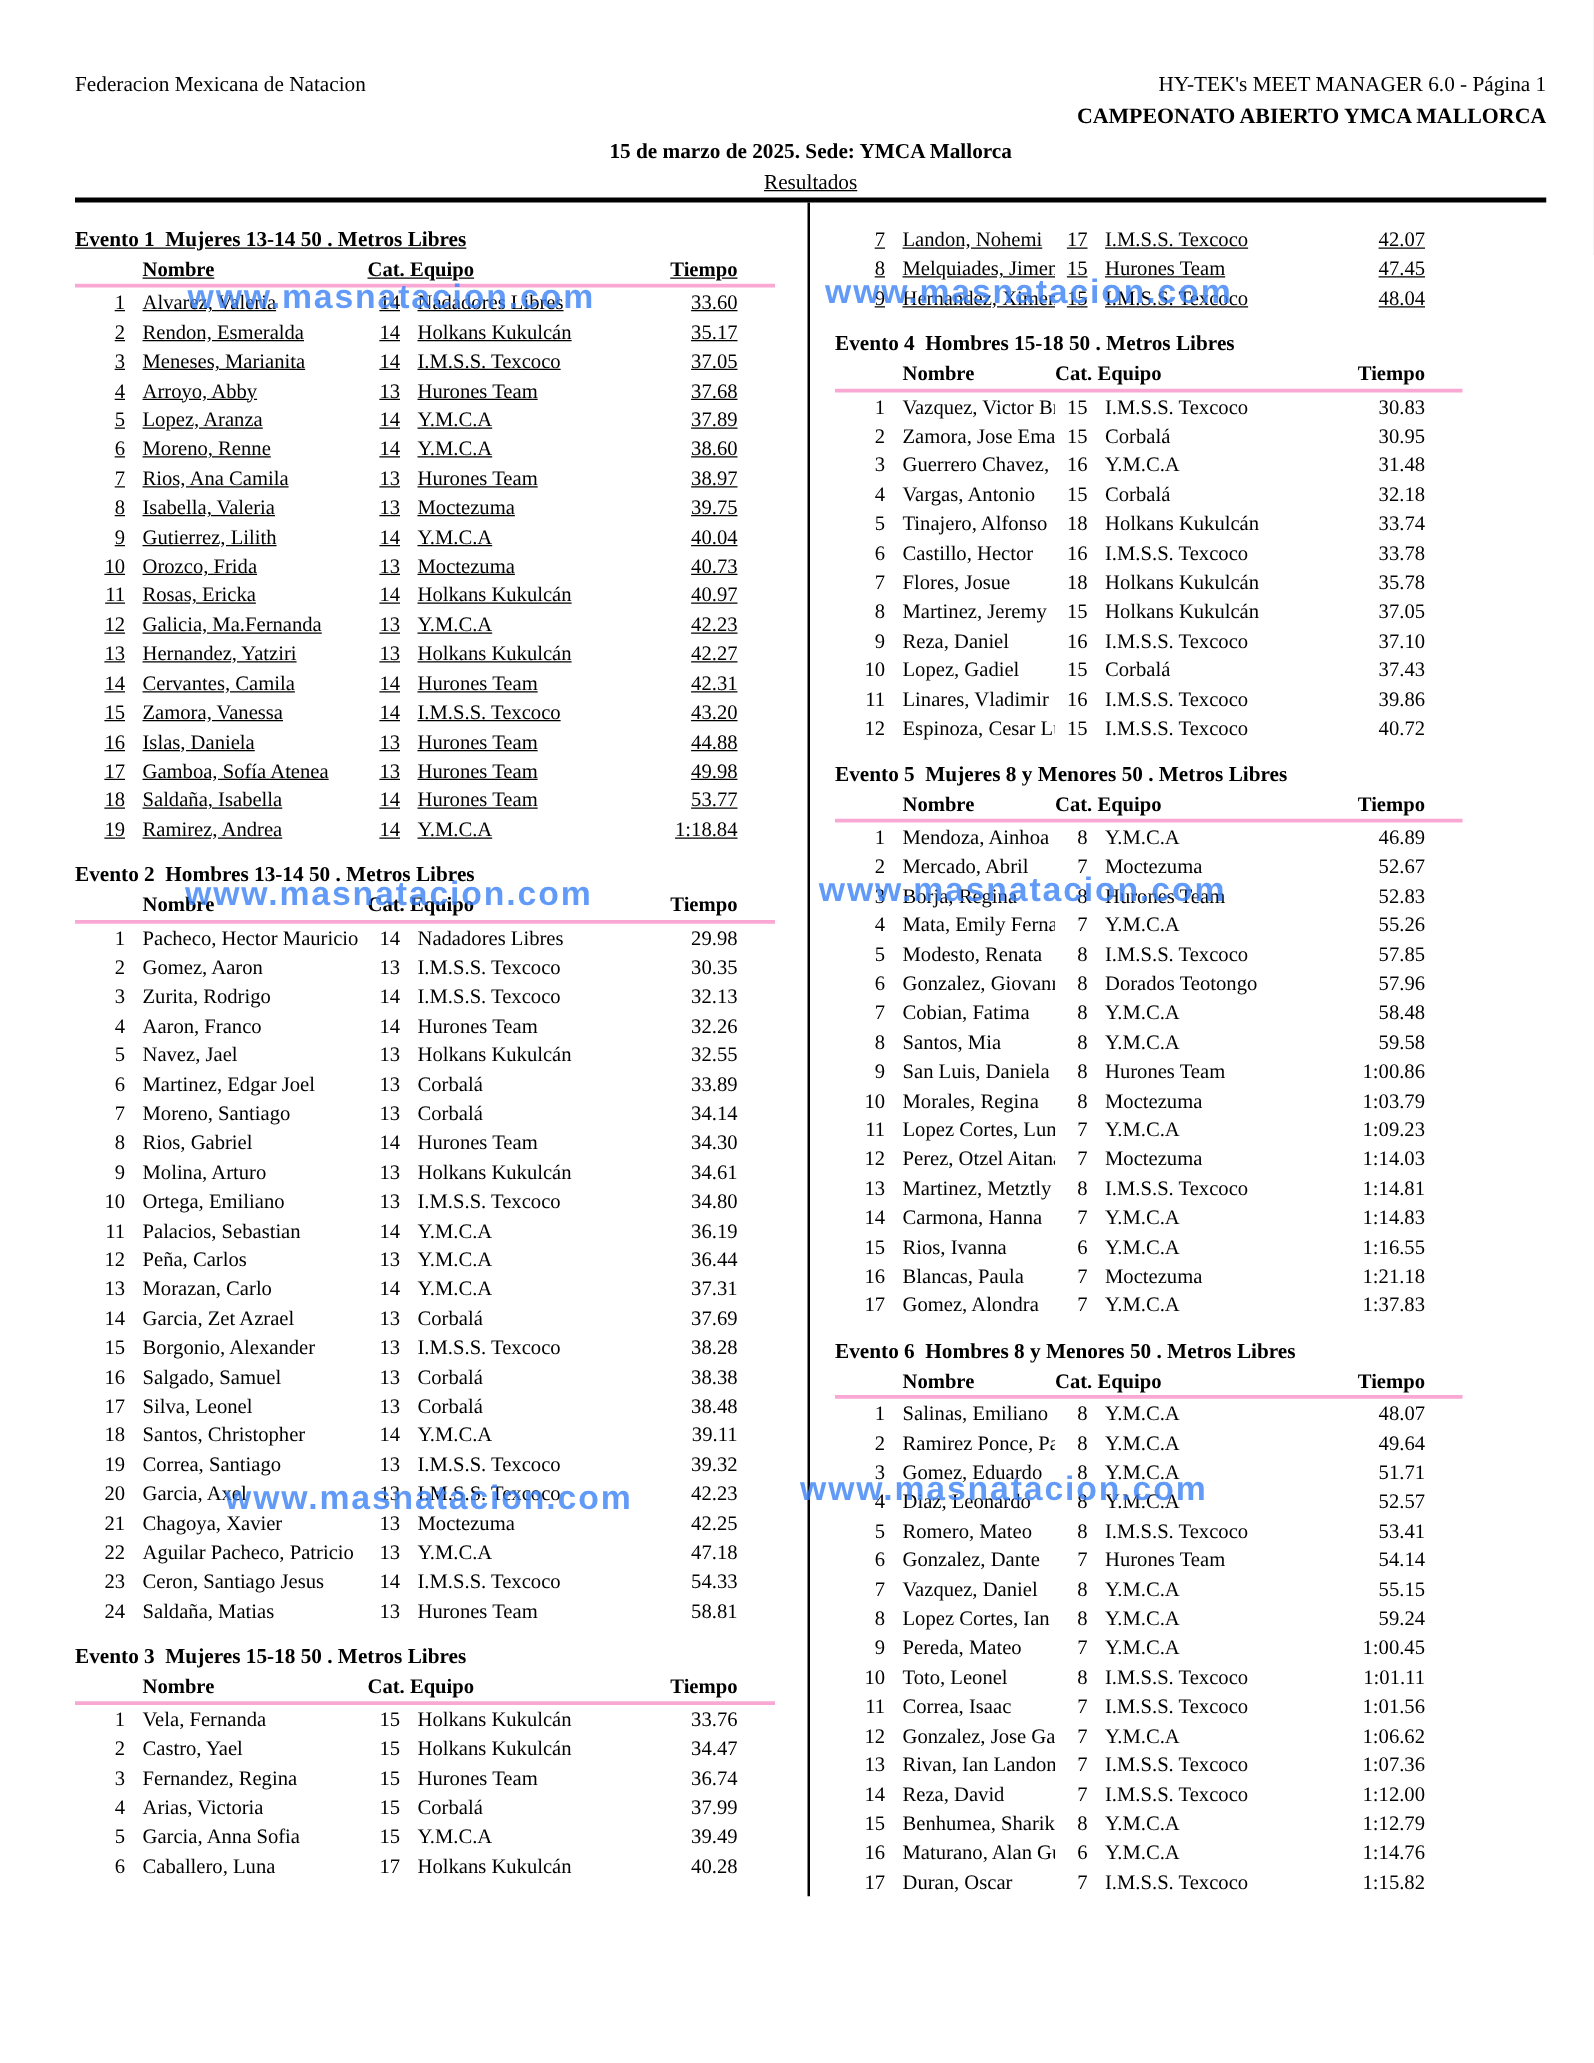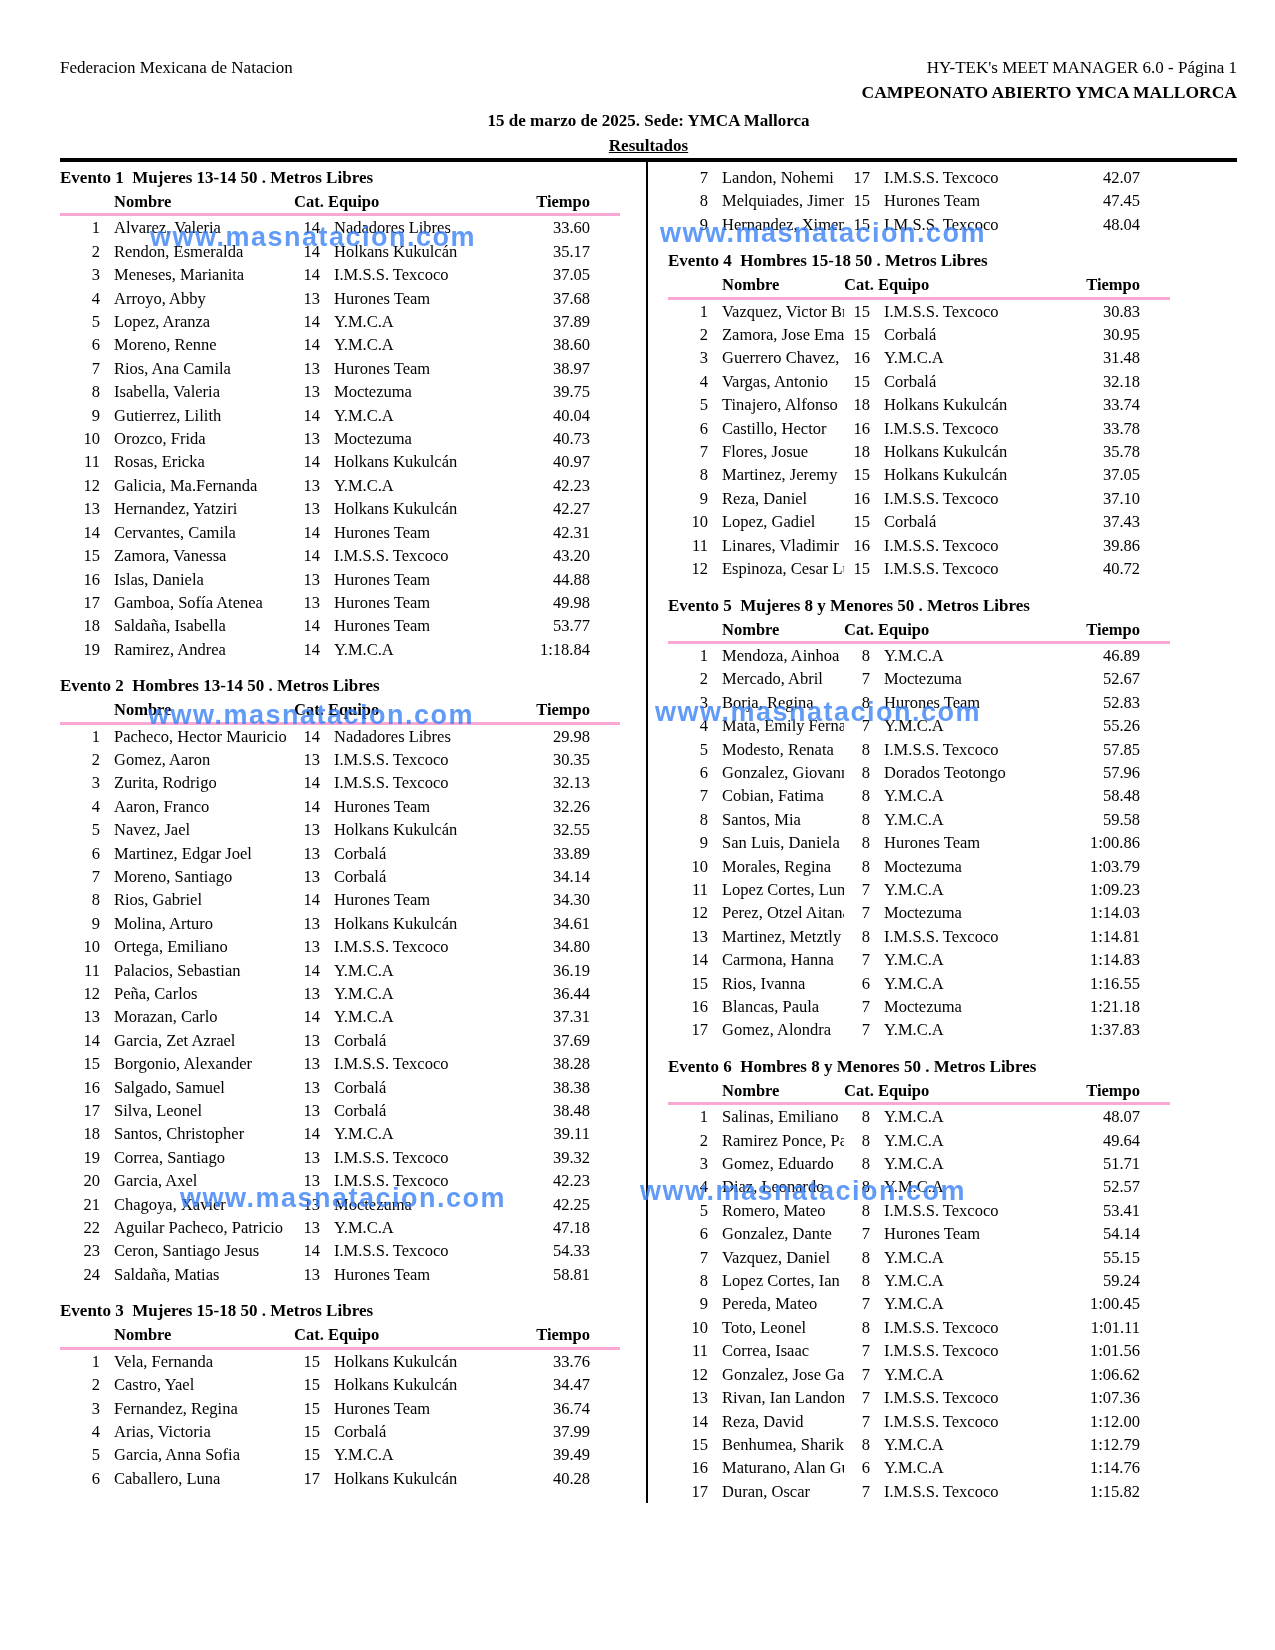--- a/index.html
+++ b/index.html
@@ -10,32 +10,32 @@
     background:#ffffff;
     color:#000;
     font-family:"Liberation Serif", serif;
     box-sizing:border-box;
     padding:58px 38px 0 60px;
     overflow:hidden;
   }
   .topbar { display:flex; justify-content:space-between; font-size:17px; }
   .title-line { text-align:right; font-weight:bold; font-size:17.5px; margin-top:4px; }
   .subtitle-line { text-align:center; font-weight:bold; font-size:17px; margin-top:8px; }
-  .results-line { text-align:center; font-weight:bold; font-size:17px; margin-top:5px; }
+  .results-line { text-align:center; font-weight:normal; font-size:17px; margin-top:5px; }
   .results-line span { text-decoration:underline; }
   .main-rule { height:4px; background:#000; margin-top:2px; }
 
   .content { display:flex; align-items:stretch; }
   .col { box-sizing:border-box; }
   .col.left { width:560px; }
   .divider { width:2px; background:#000; margin-left:26px; }
   .col.right { width:502px; margin-left:20px; }
 
   section { margin-top:13px; }
-  section.first { margin-top:4px; }
+  section.first { margin-top:18px;text-decoration:underline; }
   .event-title { font-weight:bold; font-size:17px; white-space:pre-wrap; line-height:24px; }
   .row { display:flex; line-height:23.4px; font-size:16.5px; }
   .thead { font-weight:bold; border-bottom:3px solid #f9a8d4; }
   .cell { box-sizing:border-box; }
   .cell-place { width:40px; text-align:right; }
   .cell-name  { flex:1; padding-left:14px; white-space:nowrap; overflow:hidden; }
   .cell-cat   { width:26px; text-align:right; }
   .cell-team  { width:196px; padding-left:14px; white-space:nowrap; overflow:hidden; }
   .cell-time  { width:104px; text-align:right; padding-right:30px; }
   .thead .cell-catteam { width:222px; padding-left:0; }

